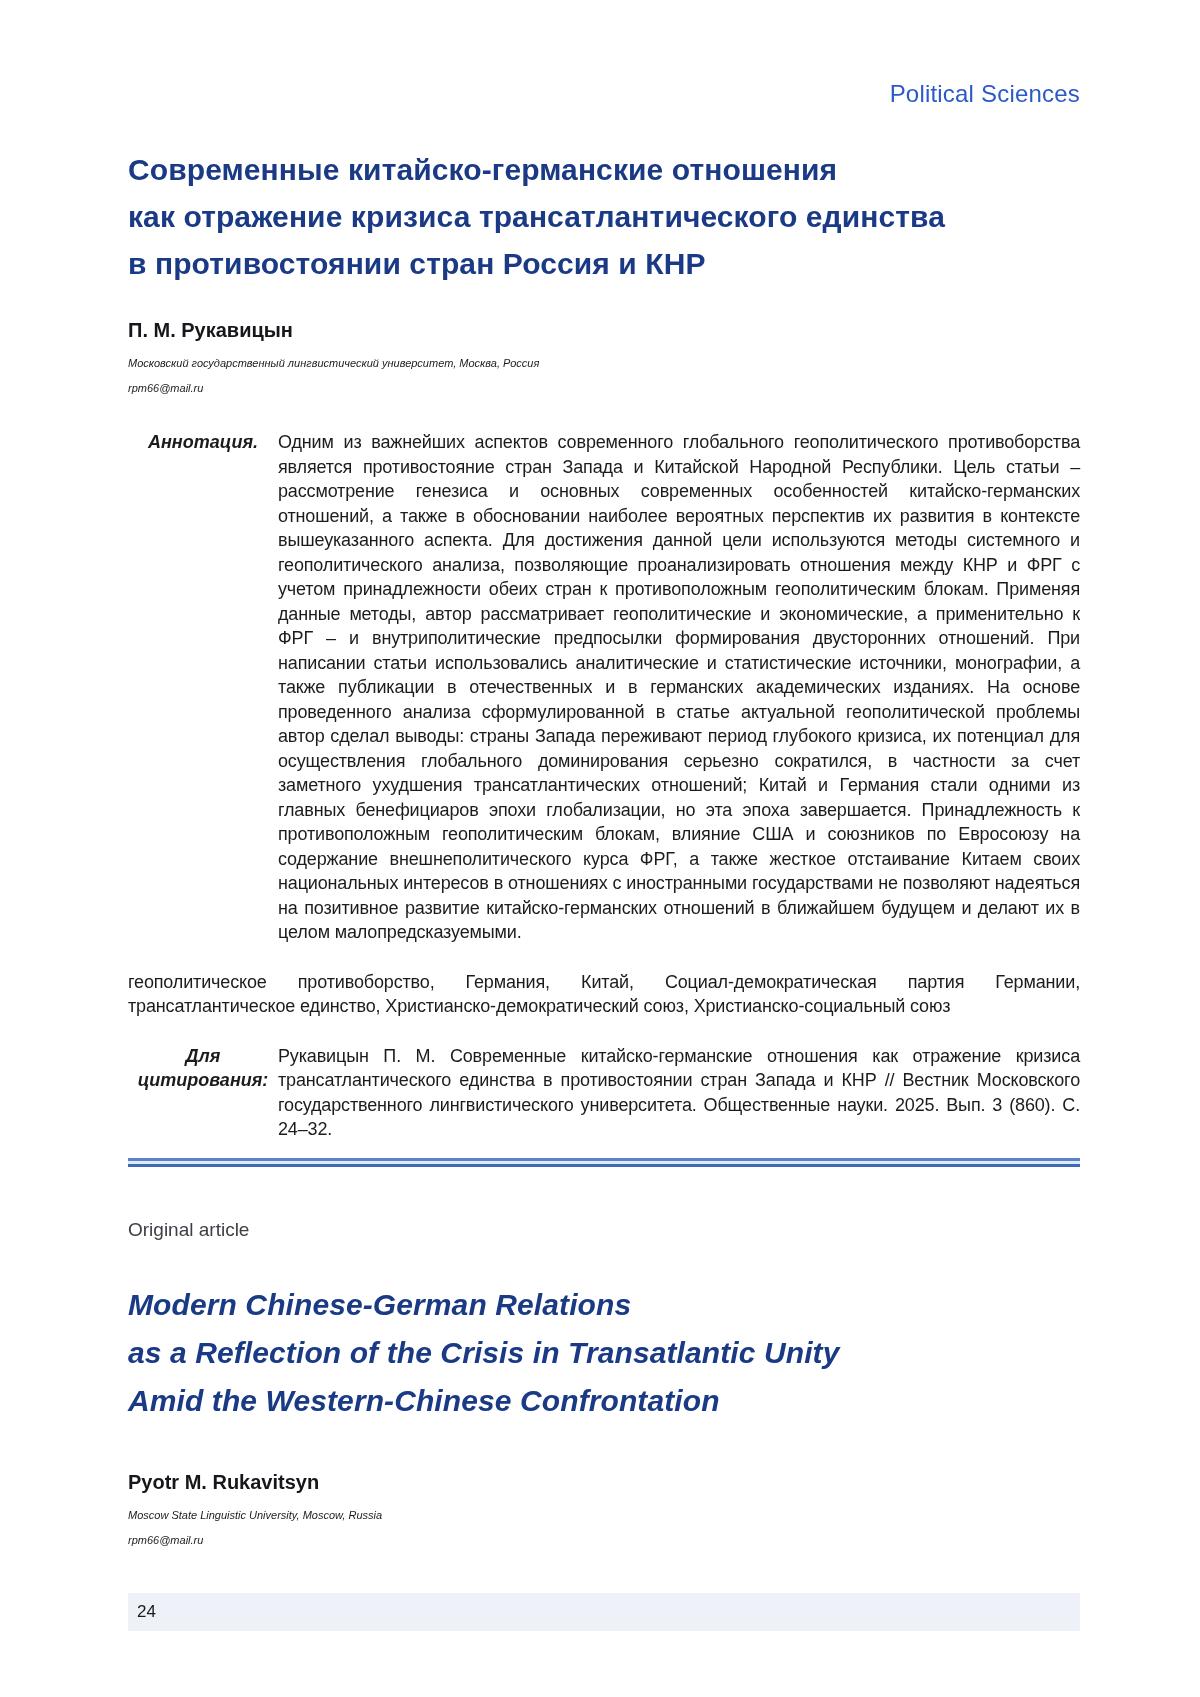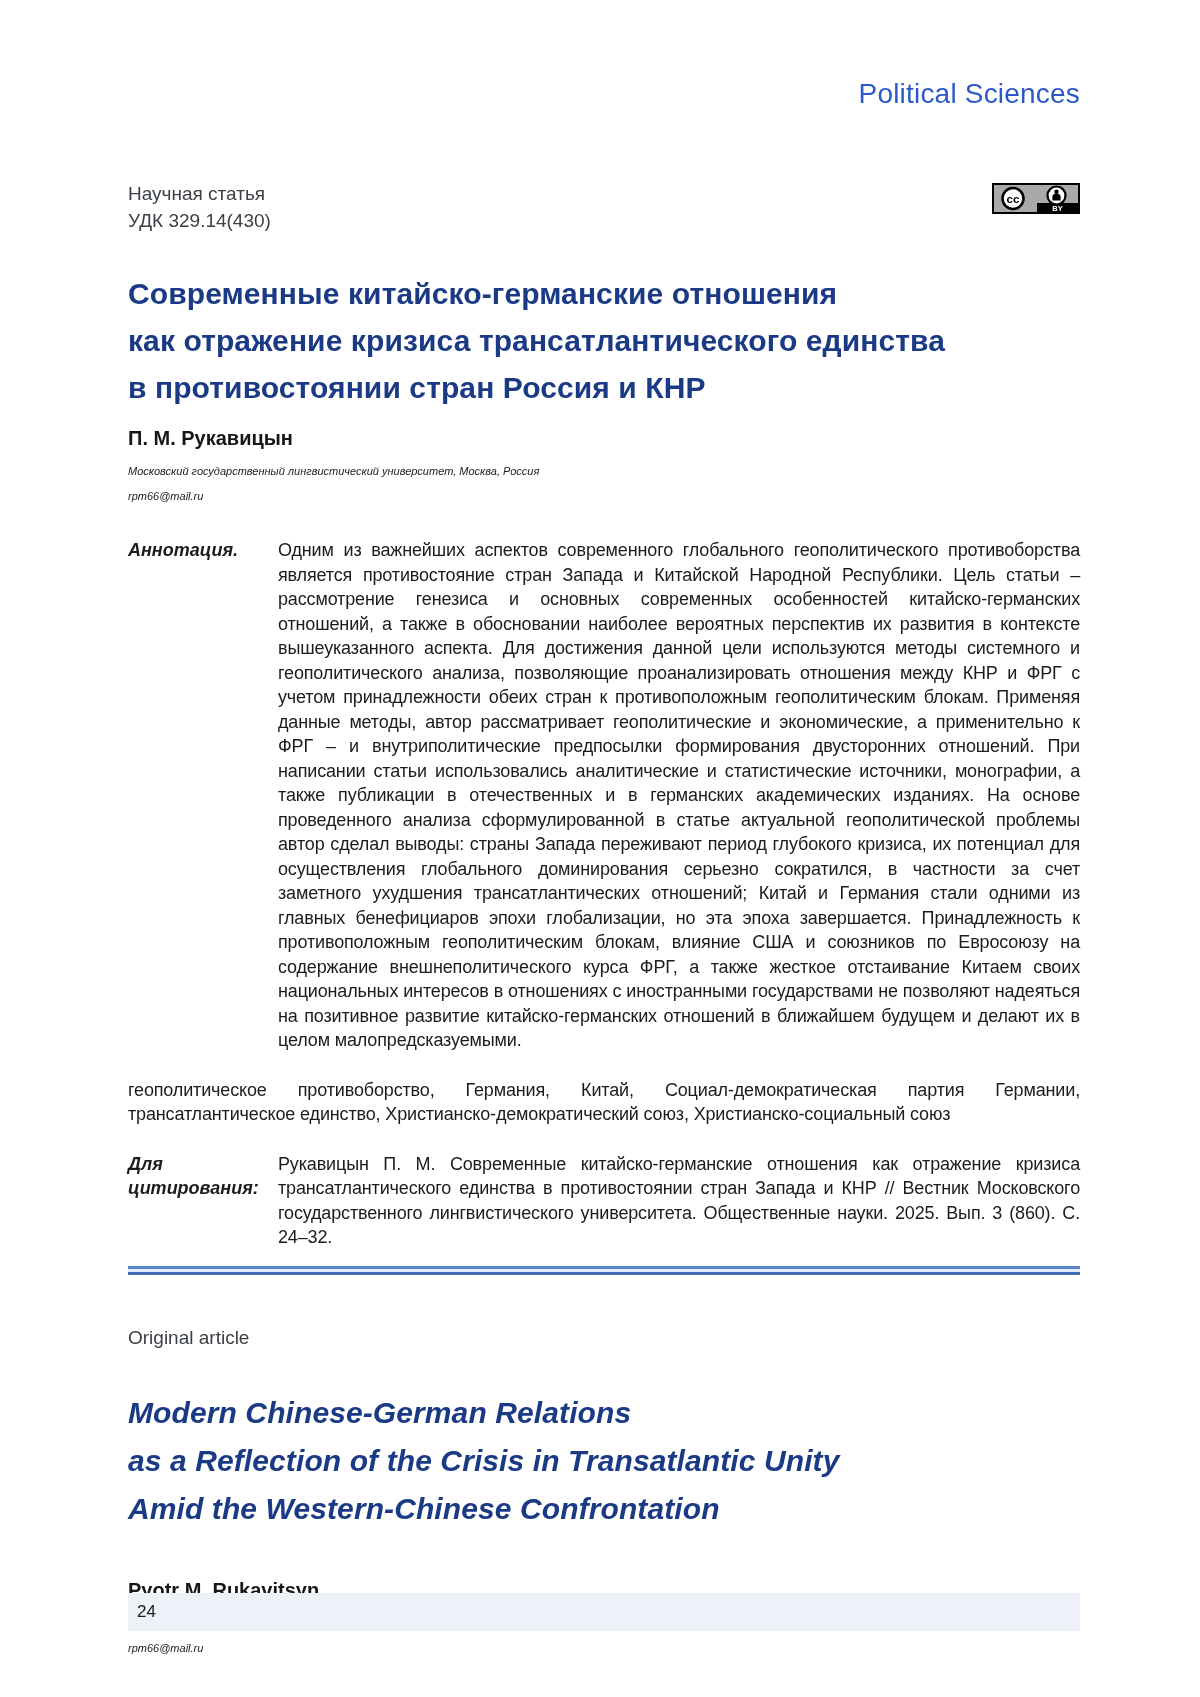--- a/index.html
+++ b/index.html
@@ -10,21 +10,21 @@
     background: #ffffff;
     font-family: "Liberation Sans", sans-serif;
     color: #1c1c1c;
     box-sizing: border-box;
     padding: 0 120px 0 128px;
     overflow: hidden;
   }
   .section-header {
     padding-top: 78px;
     text-align: right;
-    font-size: 28px;
+    font-size: 24px;
     line-height: 32px;
     color: #2b5ac8;
     letter-spacing: 0.2px;
   }
   .meta-row {
     display: flex;
     justify-content: space-between;
     align-items: flex-start;
     margin-top: 70px;
     font-size: 19px;
@@ -35,21 +35,21 @@
   .ru-title {
     margin: 36px 0 0 0;
     font-size: 30px;
     line-height: 47px;
     font-weight: bold;
     color: #1a3a85;
     letter-spacing: 0.1px;
   }
   .title-line { display: block; }
   .author {
-    margin-top: 16px;
+    margin-top: 32px;
     font-size: 20px;
     font-weight: bold;
     color: #15171a;
   }
   .affil {
     margin-top: 10px;
     font-size: 11px;
     font-style: italic;
     color: #1c1c1c;
     line-height: 23px;
@@ -60,20 +60,21 @@
     margin-top: 25px;
     font-size: 18px;
     line-height: 24.5px;
   }
   .hang-row.abstract { margin-top: 30px; }
   .hang-label {
     flex: 0 0 150px;
     width: 150px;
     font-weight: bold;
     font-style: italic;
+    text-align: center;
   }
   .hang-text {
     flex: 1;
     text-align: justify;
     letter-spacing: -0.15px;
   }
   .double-rule {
     margin-top: 16px;
     height: 9px;
     box-sizing: border-box;
@@ -112,38 +113,20 @@
   }
   .journal-ref { font-weight: bold; font-style: italic; }
 </style>
 </head>
 <body>
 
 <div class="page">
 
   <div class="section-header">Political Sciences</div>
 
-  <div class="meta-row">
-    <div class="meta-left">
-      <div>Научная статья</div>
-      <div>УДК 329.14(430)</div>
-    </div>
-    <div class="cc-badge">
-      <svg width="88" height="31" viewBox="0 0 88 31">
-        <rect x="1" y="1" width="86" height="29" fill="#a9a9a9" stroke="#000000" stroke-width="2"></rect>
-        <rect x="45" y="20" width="41" height="9" fill="#000000"></rect>
-        <circle cx="21" cy="15.5" r="10.5" fill="#ffffff" stroke="#000000" stroke-width="2.6"></circle>
-        <text x="21" y="20" text-anchor="middle" font-family="Liberation Sans, sans-serif" font-size="11.5" font-weight="bold" fill="#000000">cc</text>
-        <circle cx="64.5" cy="12.5" r="9" fill="#ffffff" stroke="#000000" stroke-width="2.2"></circle>
-        <circle cx="64.5" cy="8.8" r="2.2" fill="#000000"></circle>
-        <path d="M60.4 17.6 v-3.4 a4.1 3.6 0 0 1 8.2 0 v3.4 z" fill="#000000"></path>
-        <text x="65.5" y="27.8" text-anchor="middle" font-family="Liberation Sans, sans-serif" font-size="7.5" font-weight="bold" fill="#ffffff">BY</text>
-      </svg>
-    </div>
-  </div>
 
   <h1 class="ru-title">
     <span class="title-line">Современные китайско-германские отношения</span>
     <span class="title-line">как отражение кризиса трансатлантического единства</span>
     <span class="title-line">в противостоянии стран Россия и КНР</span>
   </h1>
 
   <div class="author">П. М. Рукавицын</div>
   <div class="affil">Московский государственный лингвистический университет, Москва, Россия</div>
   <div class="affil email">rpm66@mail.ru</div>

